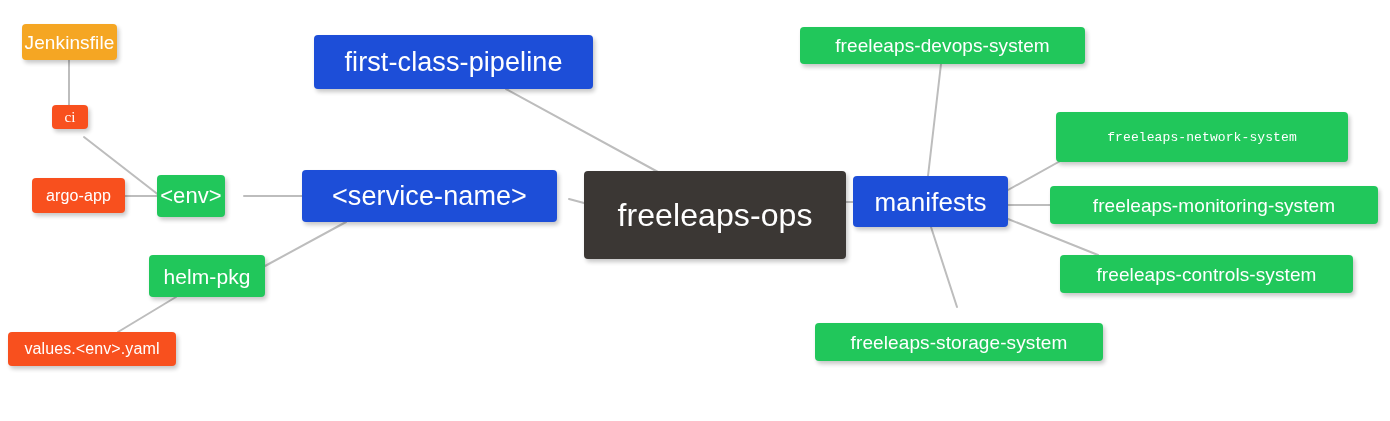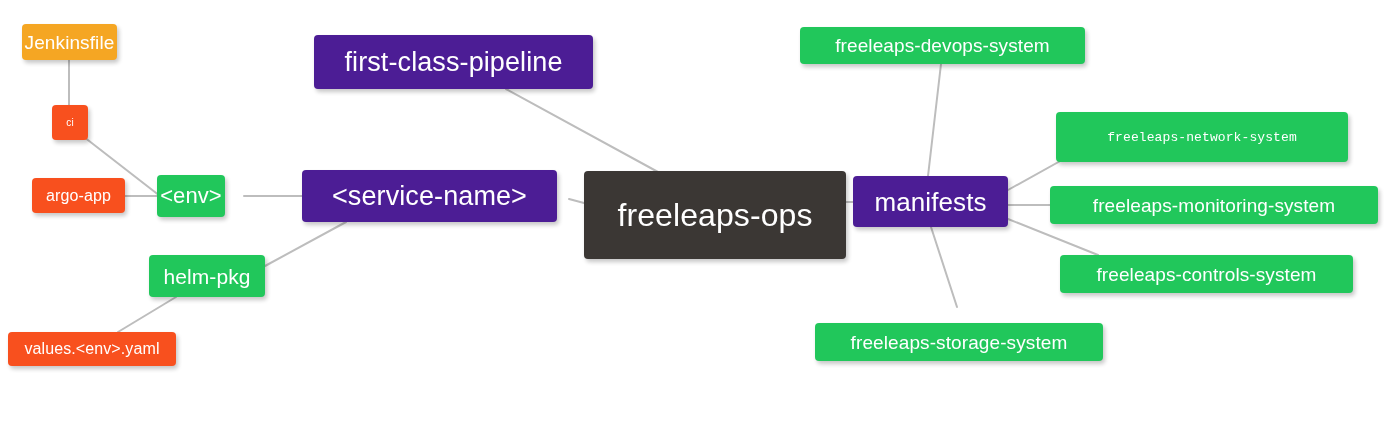--- a/index.html
+++ b/index.html
@@ -32,21 +32,21 @@
     justify-content: center;
     color: #ffffff;
     border-radius: 4px;
     white-space: nowrap;
     line-height: 1;
     letter-spacing: 0.1px;
     box-shadow: 2px 3px 4px rgba(0,0,0,0.22);
     text-rendering: optimizeLegibility;
   }
   .n-root    { background: #3b3734; }
-  .n-blue    { background: #4c1d95; }
+  .n-blue    { background: #1d4ed8; }
   .n-green   { background: #21c75b; }
   .n-orange  { background: #f5a623; }
   .n-red     { background: #f8501e; }
 </style>
 </head>
 <body>
 
 <div id="mindmap">
   <svg id="edge-layer" viewBox="0 0 1390 421" xmlns="http://www.w3.org/2000/svg">
       <path d="M 69,60 L 69,105" stroke="#bdbdbd" stroke-width="2" fill="none" stroke-linecap="round"></path>
@@ -61,21 +61,21 @@
       <path d="M 928,176 L 941,64" stroke="#bdbdbd" stroke-width="2" fill="none" stroke-linecap="round"></path>
       <path d="M 1008,190 L 1080,150" stroke="#bdbdbd" stroke-width="2" fill="none" stroke-linecap="round"></path>
       <path d="M 1008,205 L 1050,205" stroke="#bdbdbd" stroke-width="2" fill="none" stroke-linecap="round"></path>
       <path d="M 1008,219 L 1098,255" stroke="#bdbdbd" stroke-width="2" fill="none" stroke-linecap="round"></path>
       <path d="M 931,227 L 957,307" stroke="#bdbdbd" stroke-width="2" fill="none" stroke-linecap="round"></path>
     </svg>
   <div id="node-layer">
       <div class="node n-orange" style="left: 22px; top: 24px; width: 95px; height: 36px; font-size: 19px;">
         <span>Jenkinsfile</span>
       </div>
-      <div class="node n-red" style="left: 52px; top: 105px; width: 36px; height: 35px; font-size: 10px;">
+      <div class="node n-red" style="left: 52px; top: 105px; width: 36px; height: 24px; font-size: 15px; font-family: Liberation Serif, serif;">
         <span>ci</span>
       </div>
       <div class="node n-red" style="left: 32px; top: 178px; width: 93px; height: 35px; font-size: 16px;">
         <span>argo-app</span>
       </div>
       <div class="node n-green" style="left: 157px; top: 175px; width: 68px; height: 42px; font-size: 22px;">
         <span>&lt;env&gt;</span>
       </div>
       <div class="node n-green" style="left: 149px; top: 255px; width: 116px; height: 42px; font-size: 21px;">
         <span>helm-pkg</span>

